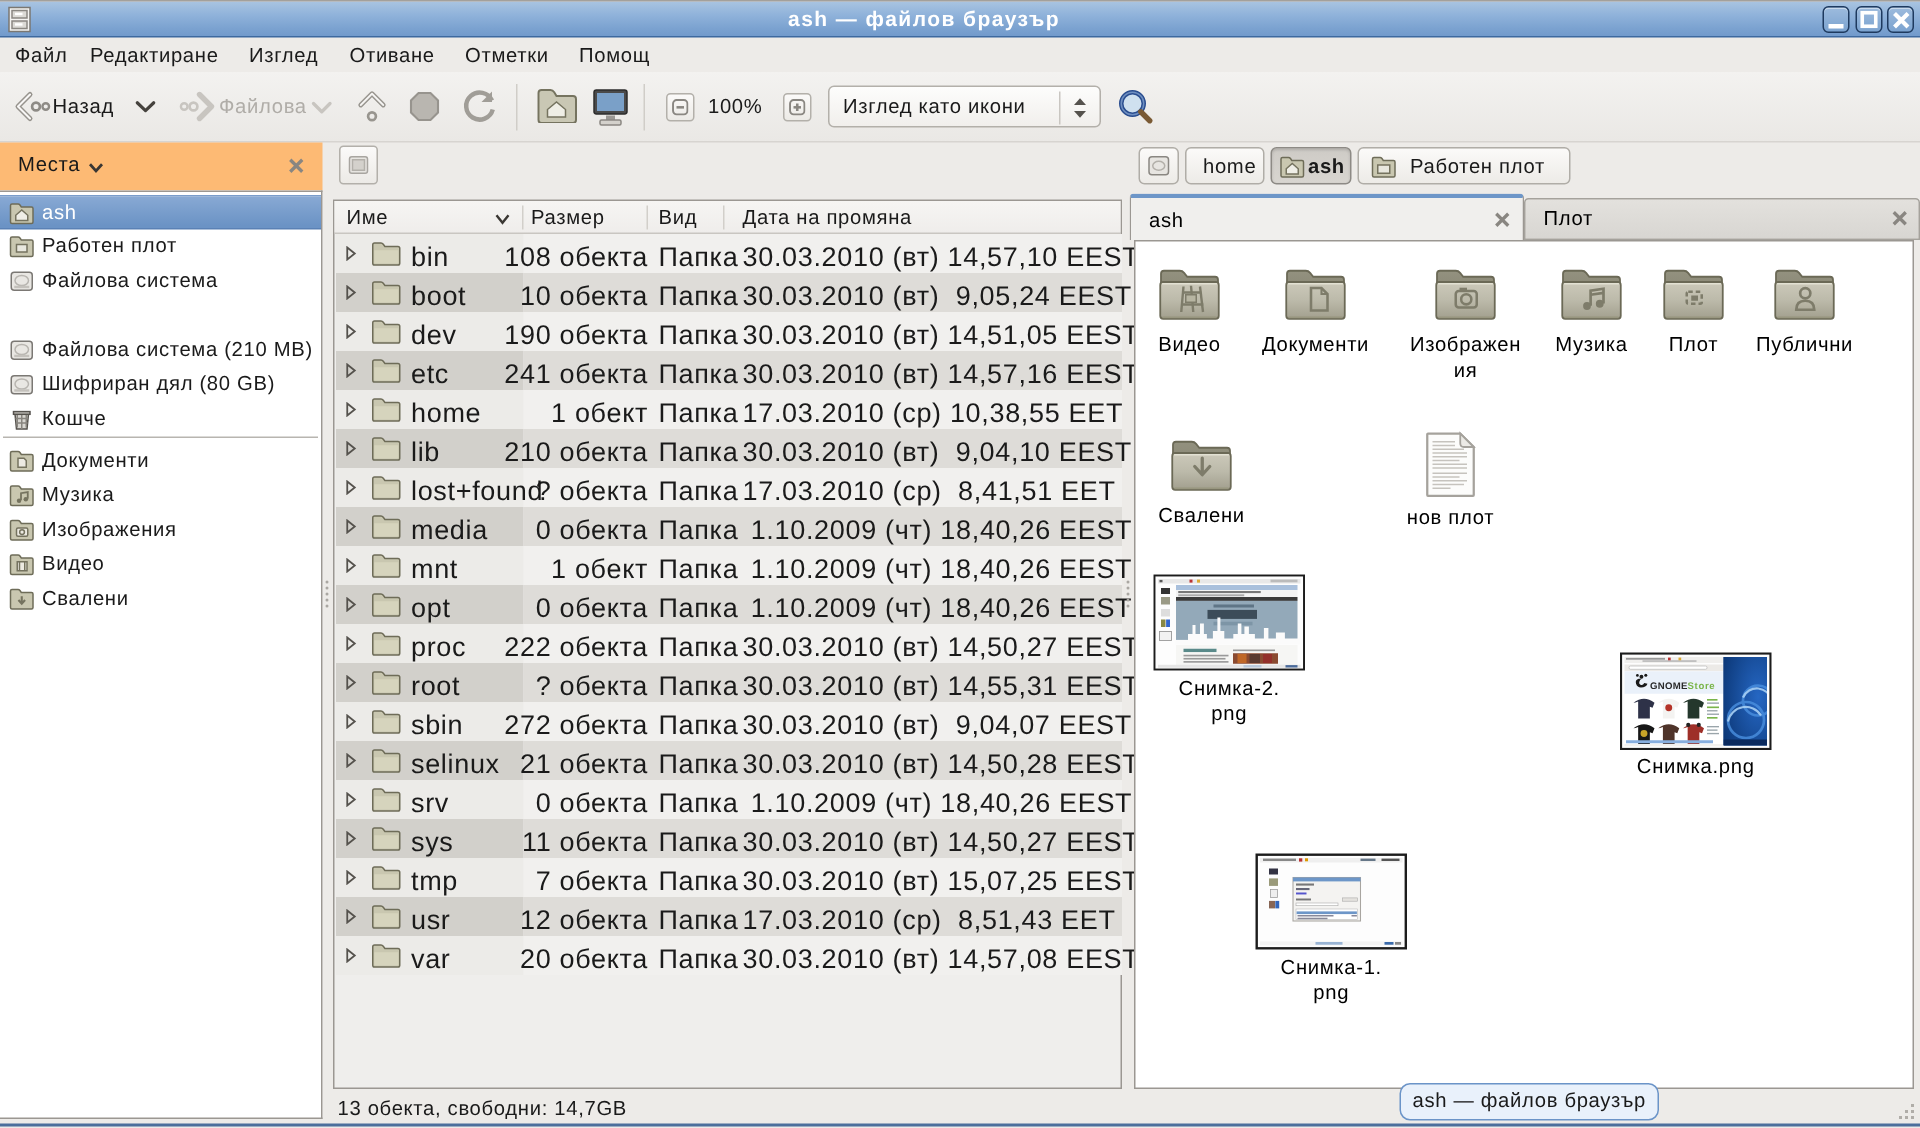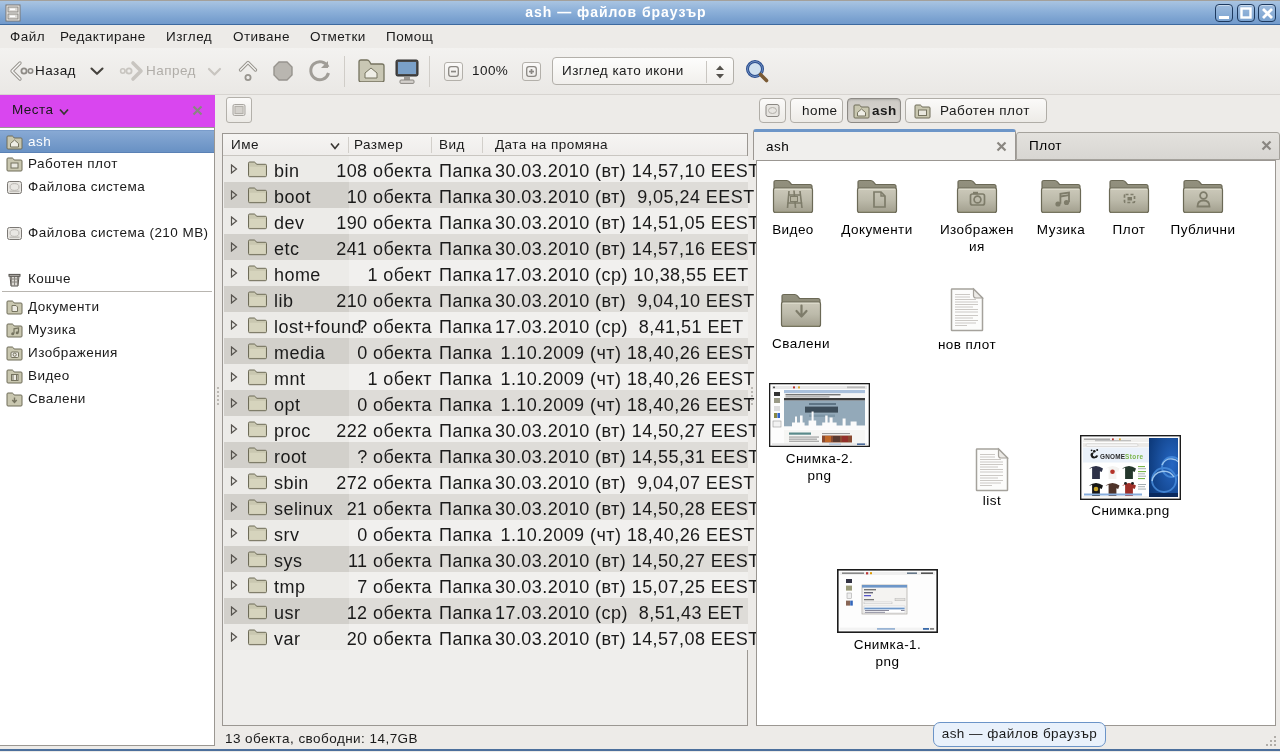--- a/index.html
+++ b/index.html
@@ -19,21 +19,21 @@
 
 #toolbar{left:0;top:48px;width:1280px;height:47px;
  background:linear-gradient(#f3f2f0,#eae8e5);border-bottom:1px solid #d7d4d0;font-size:13.5px}
 .tsep{top:8px;width:1px;height:31px;background:#d0cdc8}
 
 #combo{left:552px;top:57px;width:182px;height:28px;background:linear-gradient(#fdfdfc,#f1efec);
  border:1px solid #b3b0aa;border-radius:4px;font-size:13.5px;color:#1a1a1a}
 
 .sqbtn{border:1px solid #b3b0aa;border-radius:3px;background:linear-gradient(#fbfaf9,#eceae6)}
 
-#places-head{left:0;top:95px;width:215px;height:32px;background:#d946ef;font-size:13.5px;color:#1a1a1a}
+#places-head{left:0;top:95px;width:215px;height:32px;background:#fdba74;font-size:13.5px;color:#1a1a1a}
 #sidebar{left:0;top:127px;width:215px;height:619px;background:#fff;
  border-top:1px solid #9b9792;border-right:1px solid #9b9792;border-bottom:1px solid #9b9792}
 .srow{position:absolute;left:0;width:214px;height:23px;font-size:13.5px;color:#1a1a1a;white-space:nowrap}
 .srow .lbl{position:absolute;left:28px;top:3px}
 .srow svg{position:absolute;left:6px;top:3px}
 #srow-sel{background:linear-gradient(#88a9d4,#6b93c5 92%);border-top:1px solid #799ccb;border-bottom:1px solid #5a81b5;color:#fff}
 
 #panetoggle{left:226px;top:97px;width:26px;height:26px}
 #tree{left:222px;top:133px;width:526px;height:593px;background:#efeeec;border:1px solid #9b9792}
 #thead{position:absolute;left:0;top:0;width:524px;height:22px;background:linear-gradient(#f6f5f3,#efedeb);
@@ -90,21 +90,21 @@
 <div class="abs" id="menubar">
  <span style="left:10px">Файл</span>
  <span style="left:60px">Редактиране</span>
  <span style="left:166px">Изглед</span>
  <span style="left:233px">Отиване</span>
  <span style="left:310px">Отметки</span>
  <span style="left:386px">Помощ</span>
 </div>
 <div class="abs" id="toolbar">
  <span class="abs" style="left:35px;top:15px;color:#1a1a1a">Назад</span>
- <span class="abs" style="left:146px;top:15px;color:#b0ada8">Напред</span>
+ <span class="abs" style="left:146px;top:15px;color:#b0ada8">Файлова</span>
  <div class="abs tsep" style="left:344px"></div>
  <div class="abs tsep" style="left:429px"></div>
  <div class="abs sqbtn" style="left:444px;top:14px;width:19px;height:19px"></div>
  <span class="abs" style="left:472px;top:15px;color:#1a1a1a">100%</span>
  <div class="abs sqbtn" style="left:522px;top:14px;width:19px;height:19px"></div>
 </div>
 <div class="abs" id="combo">
  <span class="abs" style="left:9px;top:5px">Изглед като икони</span>
  <div class="abs" style="right:26px;top:3px;width:1px;height:22px;background:#c9c6c1"></div>
  <svg class="abs" style="right:7px;top:6px" width="12" height="16" viewBox="0 0 12 16">
@@ -199,20 +199,28 @@
       </svg>
       <span class="lbl">Файлова система</span>
     </div>
 <div class="srow" style="top:94px">
       <svg width="17" height="17" viewBox="0 0 17 17">
         <rect x="1.5" y="2.5" width="14" height="12" rx="2" fill="#e9e7e3" stroke="#7b7874"></rect>
         <ellipse cx="8.5" cy="8" rx="4.5" ry="3.4" fill="none" stroke="#b8b5b0"></ellipse>
         <rect x="3.5" y="11.5" width="10" height="1.6" fill="#c4c1bc"></rect>
       </svg>
       <span class="lbl">Файлова система (210 MB)</span>
+    </div>
+<div class="srow" style="top:117px">
+      <svg width="17" height="17" viewBox="0 0 17 17">
+        <rect x="1.5" y="2.5" width="14" height="12" rx="2" fill="#e9e7e3" stroke="#7b7874"></rect>
+        <ellipse cx="8.5" cy="8" rx="4.5" ry="3.4" fill="none" stroke="#b8b5b0"></ellipse>
+        <rect x="3.5" y="11.5" width="10" height="1.6" fill="#c4c1bc"></rect>
+      </svg>
+      <span class="lbl">Шифриран дял (80 GB)</span>
     </div>
 <div class="srow" style="top:140px">
       <svg width="17" height="17" viewBox="0 0 17 17">
         <path d="M4 5 H13 L12 15 H5 Z" fill="#d9d7d2" stroke="#55524d"></path>
         <path d="M5.5 5 V14 M8.5 5 V15 M11.5 5 V14 M4.3 8 H12.7 M4.6 11 H12.4" stroke="#88857f" fill="none"></path>
         <rect x="3" y="3.4" width="11" height="1.8" fill="#c9c6c1" stroke="#55524d"></rect>
       </svg>
       <span class="lbl">Кошче</span>
     </div>
 <div class="srow" style="top:168px">
@@ -703,27 +711,20 @@
           <rect x="53" y="50" width="28" height="1.1"></rect>
         </g>
 <rect x="53" y="52.5" width="30" height="7" fill="#8a4a30"></rect>
 <rect x="56" y="53" width="6" height="6" fill="#c06828"></rect>
         <rect x="64" y="53" width="7" height="6" fill="#5a3a30"></rect>
         <rect x="73" y="53" width="6" height="6" fill="#93302a"></rect>
 <rect x="3" y="60.2" width="95" height="2" fill="#e6e6e6"></rect>
         <rect x="60" y="60.4" width="12" height="1.6" fill="#b9c9dd"></rect>
         <rect x="88" y="60.4" width="8" height="1.6" fill="#4a6a9a"></rect>
 </svg><div style="position:absolute;left:0;top:68px;width:101px">Снимка-2.<br>png</div></div>
-<div class="cell" style="left:187px;top:284px;width:96px"><div style="height:2px"></div><svg width="42" height="46" viewBox="0 0 42 46">
-<path d="M5.5 2.5 Q5.5 2 6 2 H27.5 L36.5 11 V43 Q36.5 43.5 36 43.5 H6 Q5.5 43.5 5.5 43 Z" fill="#fcfcfb" stroke="#a5a29c" stroke-width="1.5"></path>
-<path d="M27.5 2 V8.5 Q27.5 11 30 11 H36.5 Z" fill="#eceae6" stroke="#a5a29c" stroke-width="1.2"></path>
-<g stroke="#c6c3be" stroke-width="0.9">
-<path d="M9 7.5 H24 M9 10 H24 M9 12.5 H30 M9 15 H32 M9 17.5 H32 M9 20 H27 M9 22.5 H32 M9 25 H32 M9 28.5 H32 M9 31 H27 M9 33.5 H32 M9 36 H30 M9 38.5 H21"></path>
-        </g>
-</svg><div style="position:absolute;left:0;top:48px;width:96px">list</div></div>
 <div class="cell" style="left:323px;top:274px;width:101px"><svg width="101" height="65" viewBox="0 0 101 65">
 <defs>
           <clipPath id="bluep">
             <rect x="69" y="3" width="29" height="59"></rect>
           </clipPath>
         </defs>
 <rect x="0.5" y="0.5" width="100" height="64" fill="#fdfdfd" stroke="#1c1c1c" stroke-width="1.8"></rect>
 <rect x="3" y="3" width="66" height="4" fill="#f0efed"></rect>
         <rect x="4" y="3.6" width="26" height="1.2" fill="#999"></rect>
         <rect x="15" y="5.2" width="36" height="1" fill="#b5b5b5"></rect>

